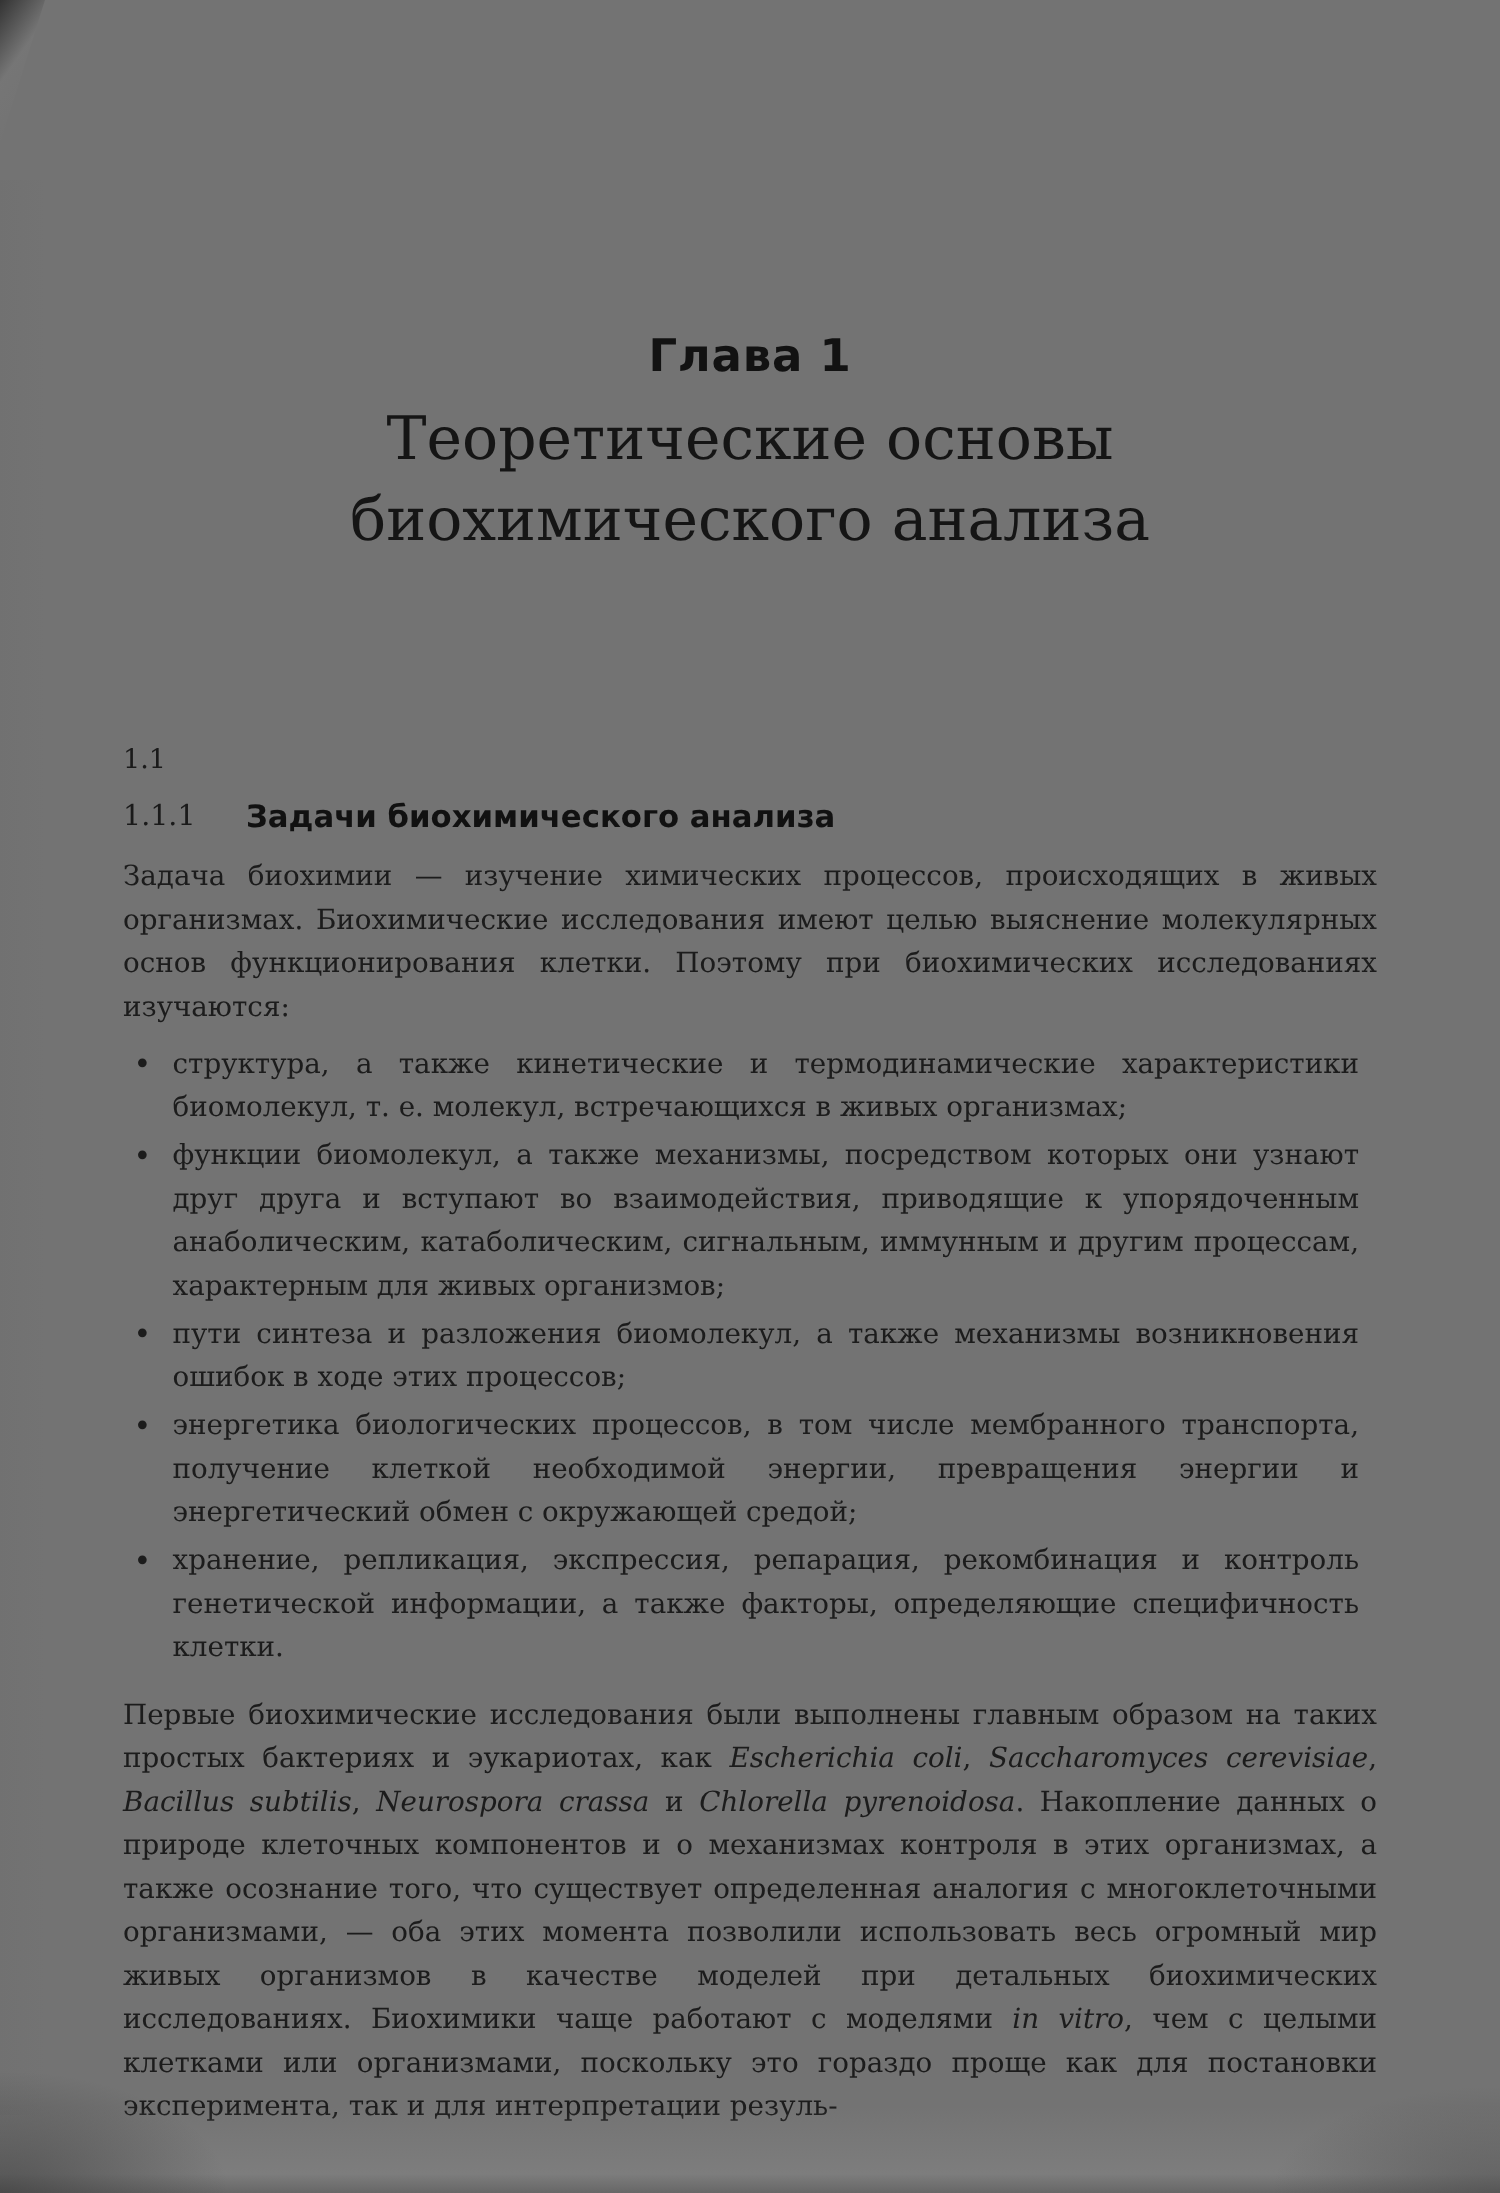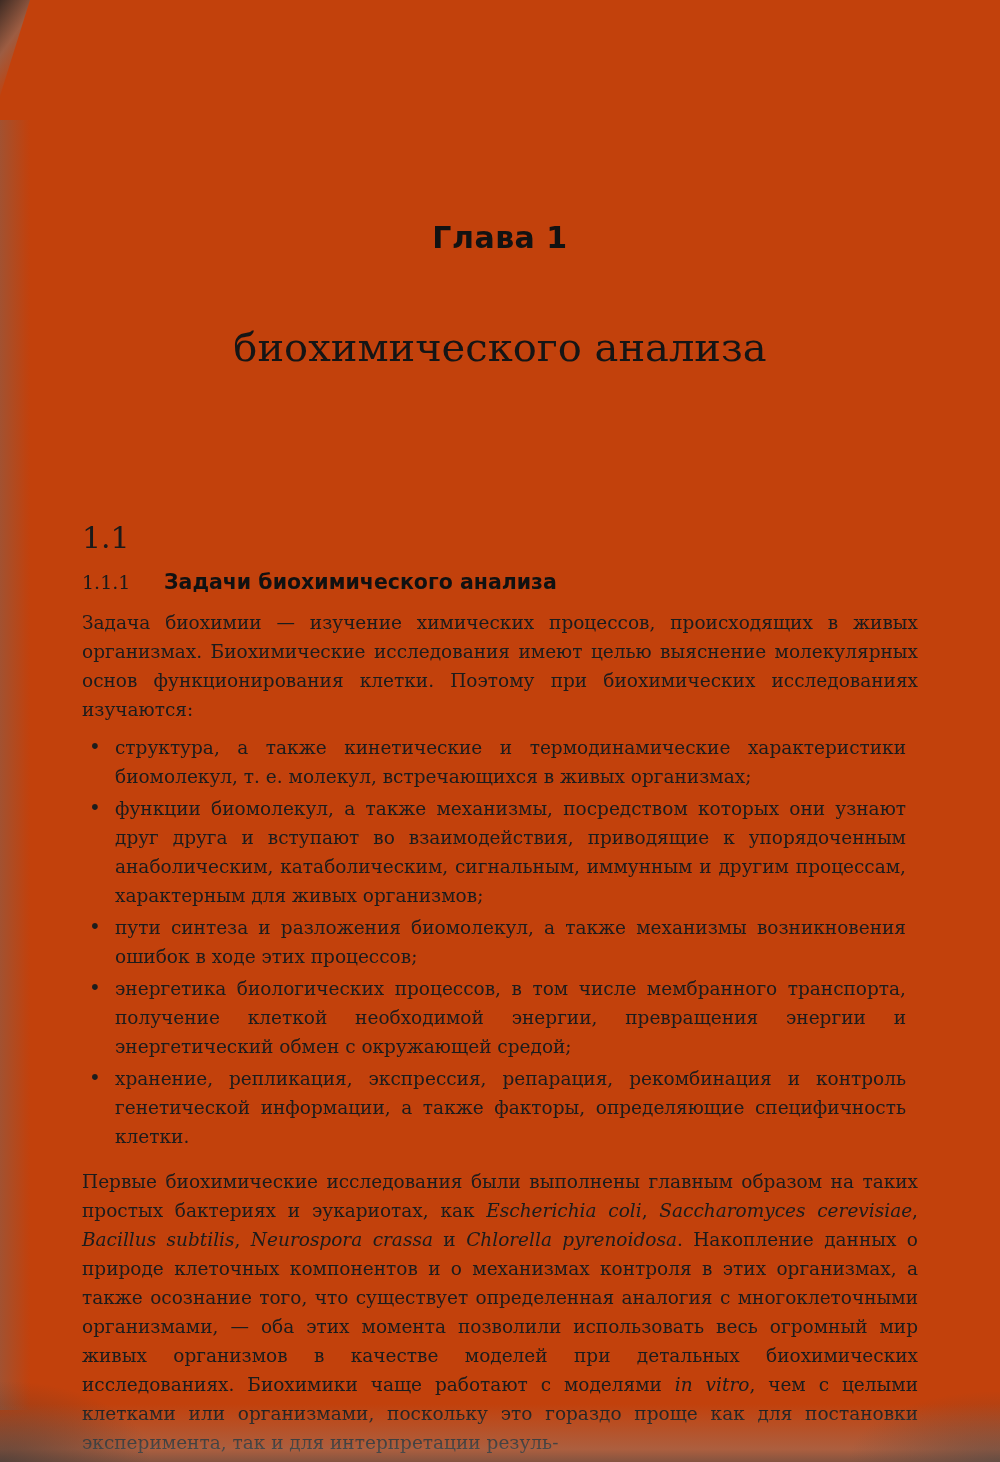--- a/index.html
+++ b/index.html
@@ -11,21 +11,21 @@
     height: 1462px;
     position: relative;
     overflow: hidden;
     background: #ffffff;
     font-family: "DejaVu Serif", serif;
     color: #1c1c1c;
   }
   .page {
     position: absolute;
     inset: 0;
-    background: #c2410c;
+    background: #737373;
   }
   
   .scan-corner-tl {
     position: absolute;
     left: 0; top: 0;
     width: 30px; height: 96px;
     background: linear-gradient(125deg, rgba(40,40,40,0.85) 0%, rgba(120,120,120,0.5) 40%, rgba(255,255,255,0) 75%);
     clip-path: polygon(0 0, 100% 0, 0 100%);
   }
   .scan-edge-left {
@@ -79,24 +79,23 @@
   }
   .section-heading {
     margin-top: 122px;
     display: flex;
     align-items: baseline;
   }
   .sec-num {
     width: 82px;
     flex: 0 0 82px;
     font-family: "DejaVu Serif", serif;
-    font-size: 30px;
+    font-size: 18px;
     font-weight: 400;
     color: #1a1a1a;
-    margin-top: 24px;
   }
   .sec-title {
     font-family: "DejaVu Sans", sans-serif;
     font-weight: bold;
     font-size: 26px;
     letter-spacing: 0.3px;
     color: #111111;
   }
   .subsection-heading {
     margin-top: 15px;
@@ -156,21 +155,21 @@
 </head>
 <body>
 
 <div class="page">
 
   <div class="content">
 
     <div class="chapter-label">Глава 1</div>
 
     <h1 class="chapter-title">
-      <br>
+      <span>Теоретические основы</span><br>
       <span>биохимического анализа</span>
     </h1>
 
     <div class="section-heading">
       <span class="sec-num">1.1</span>
     </div>
 
     <div class="subsection-heading">
       <span class="subsec-num">1.1.1</span>
       <span class="subsec-title">Задачи биохимического анализа</span>

